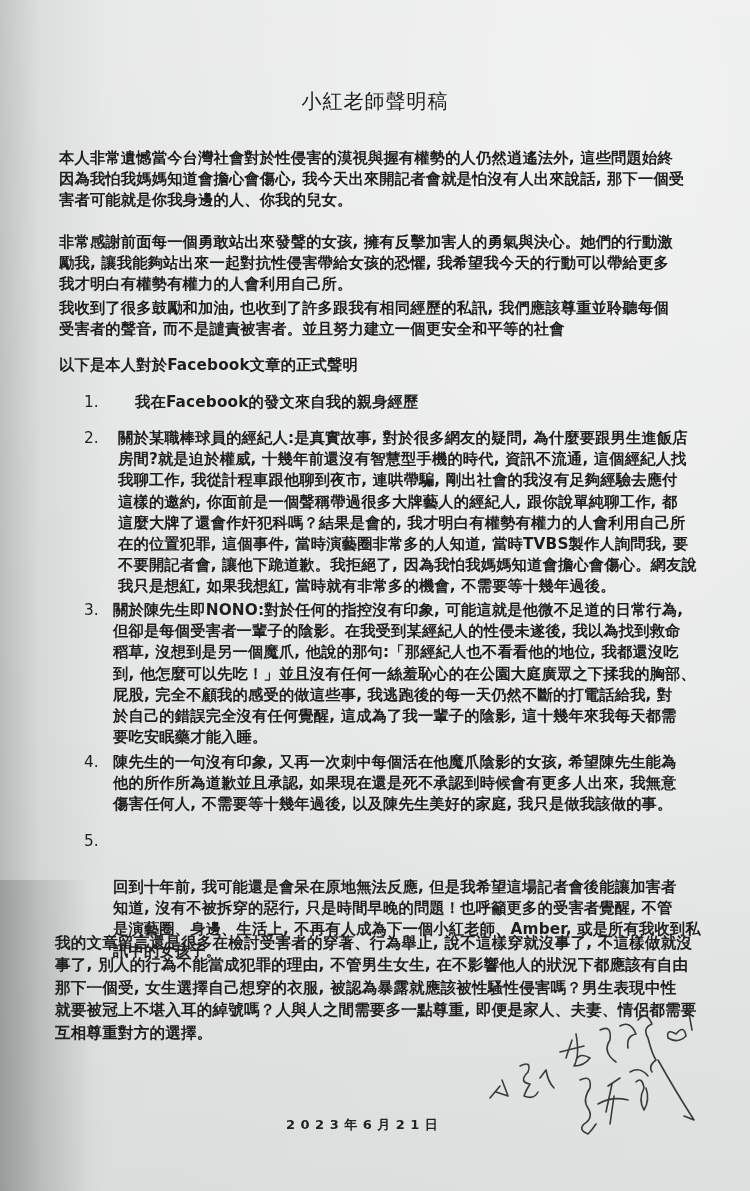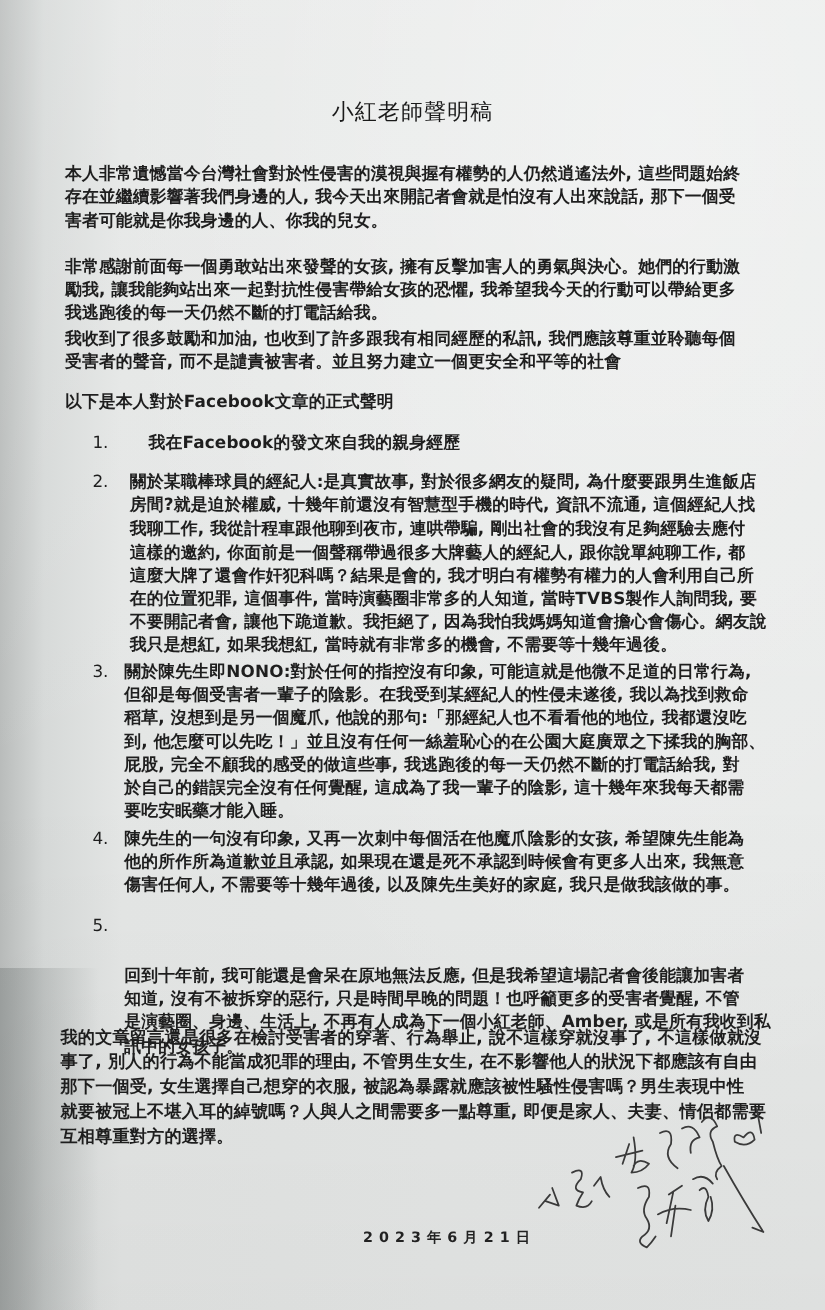--- a/index.html
+++ b/index.html
@@ -26,41 +26,41 @@
   }
   .block {
     position: absolute; font-size: 15.3px; line-height: 21.2px; font-weight: bold;
     white-space: pre; color: #1e1e1e; letter-spacing: 0.15px;
   }
   .num {
     position: absolute; font-size: 15.3px; line-height: 21.2px; color: #1e1e1e;
   }
   .date {
     position: absolute; left: 286px; top: 1116px; font-size: 13px;
-    letter-spacing: 5.5px; font-weight: bold; color: #222; margin-left: 44px;
+    letter-spacing: 5.5px; font-weight: bold; color: #222;
   }
   .signature {
     position: absolute; left: 480px; top: 1000px; width: 260px; height: 140px;
   }
 </style>
 </head>
 <body>
 
 <div class="paper"></div>
 <div class="shadow-left"></div>
 
 <div class="title">小紅老師聲明稿</div>
 
 <div class="block" style="left:59px; top:148px;"><span>本人非常遺憾當今台灣社會對於性侵害的漠視與握有權勢的人仍然逍遙法外, 這些問題始終</span>
-<span>存在並繼續影響著我們身邊的人, 我今天出來開記者會就是怕沒有人出來說話, 那下一個受</span>
+<span>因為我怕我媽媽知道會擔心會傷心, 我今天出來開記者會就是怕沒有人出來說話, 那下一個受</span>
 <span>害者可能就是你我身邊的人、你我的兒女。</span></div>
 
 <div class="block" style="left:59px; top:232px;"><span>非常感謝前面每一個勇敢站出來發聲的女孩, 擁有反擊加害人的勇氣與決心。她們的行動激</span>
 <span>勵我, 讓我能夠站出來一起對抗性侵害帶給女孩的恐懼, 我希望我今天的行動可以帶給更多</span>
-<span>我逃跑後的每一天仍然不斷的打電話給我。</span></div>
+<span>我才明白有權勢有權力的人會利用自己所。</span></div>
 
 <div class="block" style="left:59px; top:298px;"><span>我收到了很多鼓勵和加油, 也收到了許多跟我有相同經歷的私訊, 我們應該尊重並聆聽每個</span>
 <span>受害者的聲音, 而不是譴責被害者。並且努力建立一個更安全和平等的社會</span></div>
 
 <div class="block" style="left:59px; top:355px;"><span>以下是本人對於Facebook文章的正式聲明</span></div>
 
 <div class="num" style="left:84px; top:392px;">1.</div>
 <div class="block" style="left:113px; top:392px;margin-left:22px;"><span>我在Facebook的發文來自我的親身經歷</span></div>
 
 <div class="num" style="left:84px; top:428px;">2.</div>

